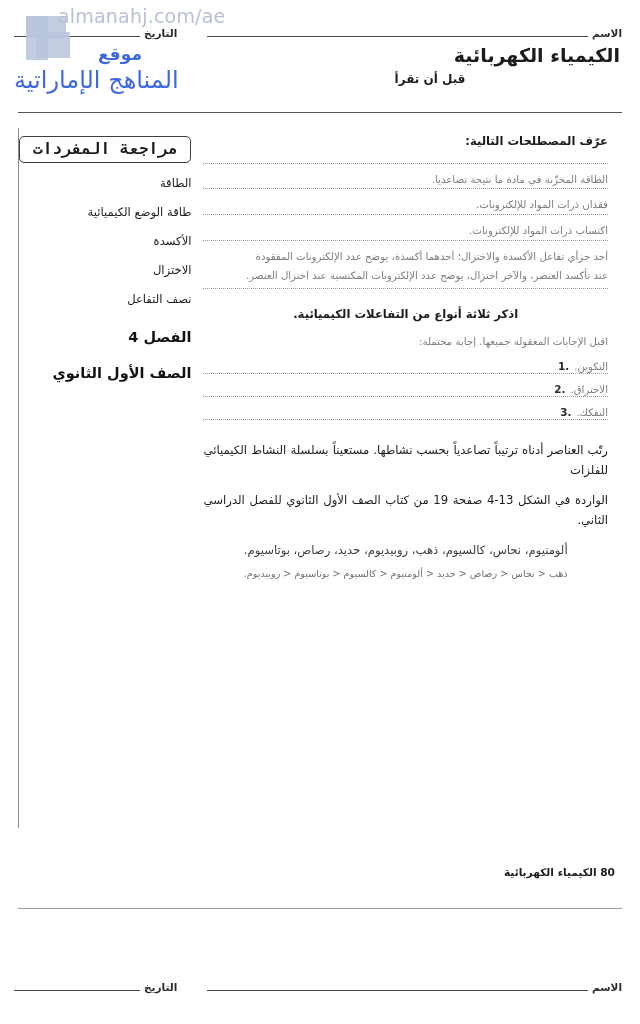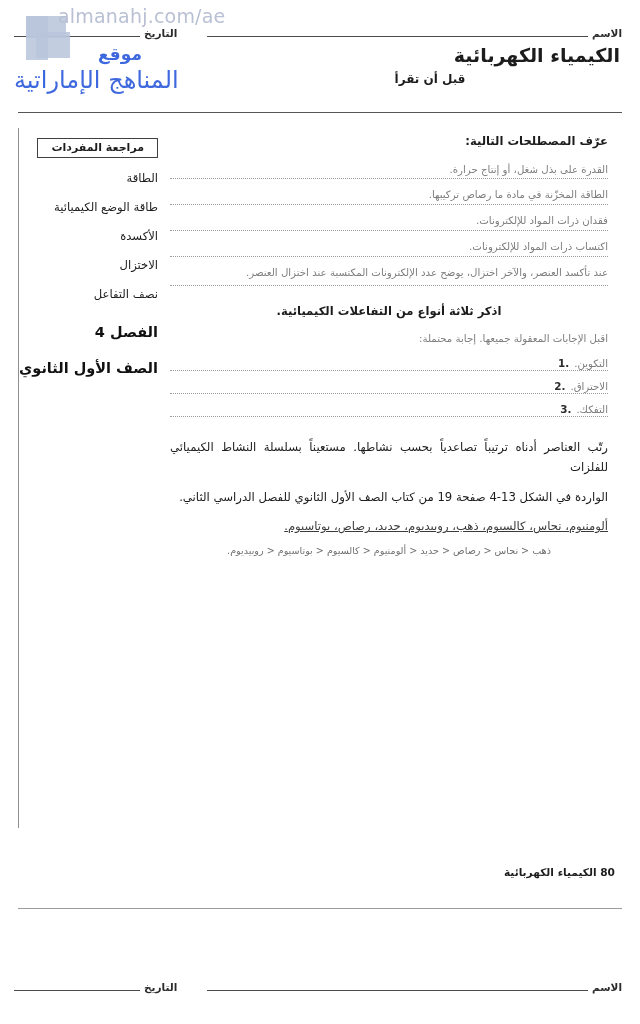--- a/index.html
+++ b/index.html
@@ -155,28 +155,29 @@
     padding-right: 14px;
     padding-top: 6px;
     direction: rtl;
     text-align: right;
   }
 
   
   .vocab-pill {
     display: inline-block;
     border: 1.3px solid #3f3f3f;
-    border-radius: 0;
+    border-radius: 5px;
     padding: 2px 13px 3px 13px;
-    font-size: 11px;
+    font-size: 16px;
     font-weight: bold;
     color: #1c1c1c;
     background: #fff;
     margin-bottom: 14px;
     white-space: nowrap;
+    font-family: Liberation Mono, monospace;
   }
   .vocab-list { list-style: none; margin: 0; padding: 0; }
   .vocab-item {
     font-size: 11.6px;
     color: #1c1c1c;
     margin: 0 0 15px 0;
     line-height: 1.2;
     white-space: nowrap;
   }
   .side-big {
@@ -250,22 +251,22 @@
     color: #1c1c1c;
     line-height: 1.75;
     margin: 9px 0 4px 0;
     text-align: justify;
     font-weight: normal;
   }
   .closing-answer {
     font-size: 11.6px;
     color: #3a3a3a;
     margin: 10px 0 0 0;
+    text-align: center;
     line-height: 1.6;
-    text-decoration: underline;
   }
   .closing-series {
     font-size: 9.6px;
     color: #6f6f6f;
     margin: 8px 0 0 0;
     text-align: center;
     direction: rtl;
     line-height: 1.5;
   }
 
@@ -324,40 +325,40 @@
   </div>
   <div class="title-rule"></div>
 
   <div class="columns">
 
     <div class="col-main">
 
       <div class="prompt">عرّف المصطلحات التالية:</div>
 
       <div class="answer-row">
-        <div class="answer-text">القدرة على بذل شغل، أو إنتاج حرارة.</div>
         <div class="dotline"></div>
       </div>
 
       <div class="answer-row">
-        <div class="answer-text">الطاقة المخزّنة في مادة ما رصاص تركيبها.</div>
+        <div class="answer-text">الطاقة المخزّنة في مادة ما نتيجة تصاعديا.</div>
         <div class="dotline"></div>
       </div>
 
       <div class="answer-row">
         <div class="answer-text">فقدان ذرات المواد للإلكترونات.</div>
         <div class="dotline"></div>
       </div>
 
       <div class="answer-row">
         <div class="answer-text">اكتساب ذرات المواد للإلكترونات.</div>
         <div class="dotline"></div>
       </div>
 
       <div class="answer-row two-line">
+        <div class="answer-text">أحد جزأي تفاعل الأكسدة والاختزال؛ أحدهما أكسدة، يوضح عدد الإلكترونات المفقودة</div>
         <div class="answer-text">عند تأكسد العنصر، والآخر اختزال، يوضح عدد الإلكترونات المكتسبة عند اختزال العنصر.</div>
         <div class="dotline"></div>
       </div>
 
       <div class="prompt second">اذكر ثلاثة أنواع من التفاعلات الكيميائية.</div>
 
       <div class="answer-text">اقبل الإجابات المعقولة جميعها. إجابة محتملة:</div>
 
       <ol class="num-list">
         <li class="num-item">

